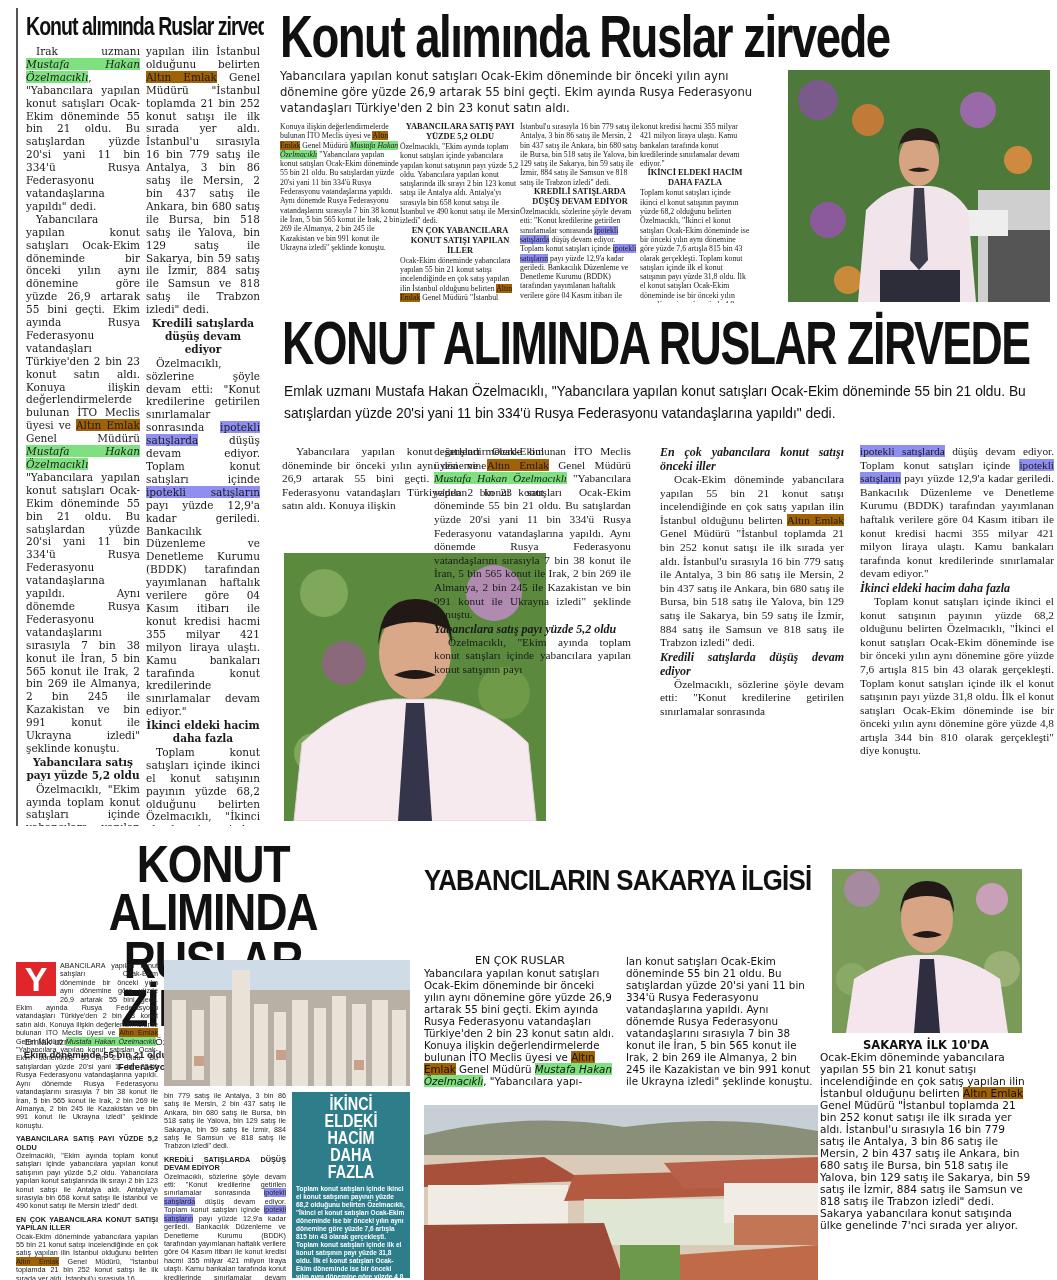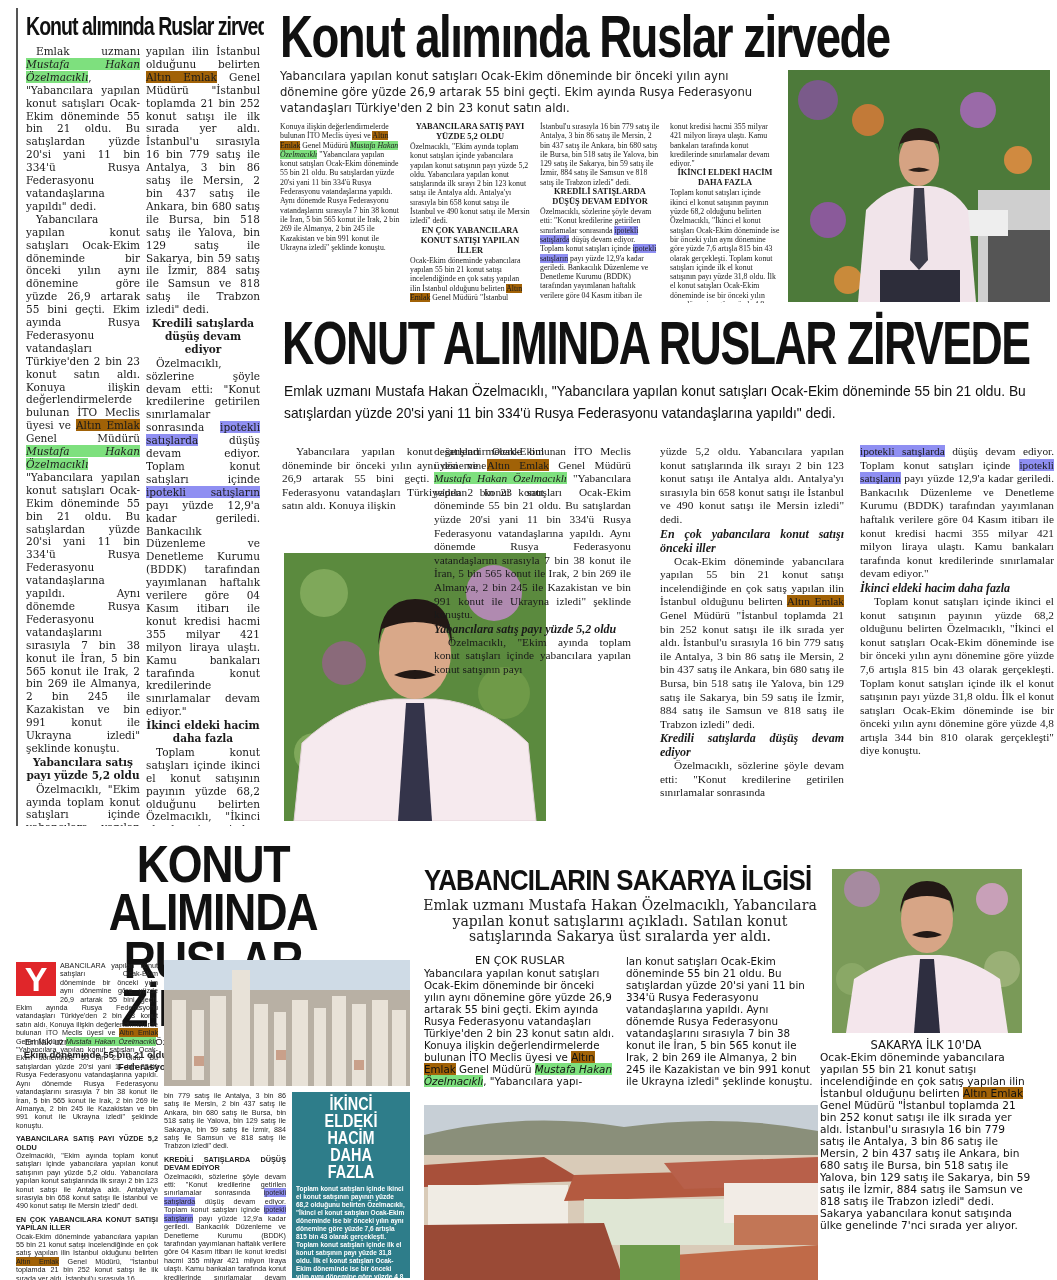--- a/index.html
+++ b/index.html
@@ -16,21 +16,21 @@
   #clip1 .title { font-family: "Liberation Sans", sans-serif; font-weight: 700; font-size: 25px; letter-spacing: -1.2px; transform: scaleX(0.78); transform-origin: left; white-space: nowrap; margin: 4px 0 4px 8px; color: #111; }
   #clip1 .cols { display: flex; gap: 6px; padding: 0 4px 0 8px; }
   #clip1 .col { width: 115px; font-size: 10.5px; line-height: 12.9px; text-align: justify; hyphens: manual; }
   #clip1 .sub { font-weight: 700; text-align: center; font-size: 10.5px; margin: 1px 0; }
   #clip1 p { text-indent: 10px; }
 
   
   #clip2 { left: 280px; top: 8px; width: 772px; height: 295px; }
   #clip2 .title { font-family: "Liberation Sans", sans-serif; font-weight: 700; font-size: 60px; letter-spacing: -2px; white-space: nowrap; transform: scaleX(0.76); transform-origin: left; line-height: 58px; color: #111; }
   #clip2 .deck { font-family: "DejaVu Sans", sans-serif; font-size: 11.6px; line-height: 16px; margin-top: 2px; width: 500px; color: #222; }
-  #clip2 .body { display: flex; gap: 10px; margin-top: 6px; }
+  #clip2 .body { display: flex; margin-top: 6px; }
   #clip2 .col { width: 120px; font-size: 7.8px; line-height: 9.3px; font-family: "Liberation Serif", serif; }
   #clip2 .sub { font-weight: 700; text-align: center; font-size: 8.4px; line-height: 10px; }
   #clip2 .photo { position: absolute; left: 508px; top: 62px; width: 262px; height: 232px; }
 
   
   #clip3 { left: 270px; top: 310px; width: 787px; height: 520px; }
   #clip3 .title { font-family: "Liberation Sans", sans-serif; font-weight: 700; font-size: 62px; letter-spacing: -2px; white-space: nowrap; transform: scaleX(0.72); transform-origin: left; margin-left: 12px; line-height: 66px; color: #111; }
   #clip3 .deck { font-family: "Liberation Sans", sans-serif; font-size: 15px; line-height: 22px; margin: 4px 8px 0 14px; transform: scaleX(0.92); transform-origin: left; width: 830px; color: #111; }
   #clip3 .body { position: absolute; left: 12px; top: 135px; width: 775px; height: 385px; }
   #clip3 .col { position: absolute; top: 0; font-family: "Liberation Serif", serif; font-size: 11.3px; line-height: 13.6px; text-align: justify; }
@@ -53,32 +53,32 @@
 
   
   #clip5 { left: 420px; top: 846px; width: 637px; height: 434px; margin-top: 17px; }
   #clip5 .title { font-family: "Liberation Sans", sans-serif; font-weight: 700; font-size: 30px; letter-spacing: -0.8px; white-space: nowrap; transform: scaleX(0.86); transform-origin: left; margin-left: 4px; color: #111; }
   #clip5 .deck { font-family: "DejaVu Serif", serif; font-size: 14px; line-height: 15.5px; text-align: center; width: 400px; margin-top: 1px; color: #222; }
   #clip5 .col { position: absolute; font-family: "DejaVu Sans", sans-serif; font-size: 10.3px; line-height: 12px; color: #111; }
   #clip5 .sub { font-weight: 400; text-align: center; font-size: 11px; }
   #clip5 .photo-house { position: absolute; left: 4px; top: 242px; width: 394px; height: 176px; }
   #clip5 .photo-man { position: absolute; left: 412px; top: 6px; width: 190px; height: 164px; }
   #clip5 .side { position: absolute; left: 400px; top: 176px; width: 212px; font-family: "DejaVu Sans", sans-serif; font-size: 10.6px; line-height: 12px; color: #111; }
-  #clip5 .side .sub { font-weight: 400; text-align: center; font-size: 11.5px; }
+  #clip5 .side .sub { font-weight: 700; text-align: center; font-size: 11.5px; }
 
   svg { display: block; }
 </style>
 </head>
 <body>
 
 <div class="clip" id="clip1">
   <div class="title">Konut alımında Ruslar zirvede</div>
   <div class="cols">
     <div class="col">
-        <p><span>Emlak uzmanı </span><span class="hl-green">Mustafa Hakan Özelmacıklı</span><span>, "Yabancılara yapılan konut satışları Ocak-Ekim döneminde 55 bin 21 oldu. Bu satışlardan yüzde 20'si yani 11 bin 334'ü Rusya Federasyonu vatandaşlarına yapıldı" dedi.</span></p>
+        <p><span>Irak uzmanı </span><span class="hl-green">Mustafa Hakan Özelmacıklı</span><span>, "Yabancılara yapılan konut satışları Ocak-Ekim döneminde 55 bin 21 oldu. Bu satışlardan yüzde 20'si yani 11 bin 334'ü Rusya Federasyonu vatandaşlarına yapıldı" dedi.</span></p>
         <p><span>Yabancılara yapılan konut satışları Ocak-Ekim döneminde bir önceki yılın aynı dönemine göre yüzde 26,9 artarak 55 bini geçti. Ekim ayında Rusya Federasyonu vatandaşları Türkiye'den 2 bin 23 konut satın aldı. Konuya ilişkin değerlendirmelerde bulunan İTO Meclis üyesi ve </span><span class="hl-red">Altın Emlak</span><span> Genel Müdürü </span><span class="hl-green">Mustafa Hakan Özelmacıklı</span><span> "Yabancılara yapılan konut satışları Ocak-Ekim döneminde 55 bin 21 oldu. Bu satışlardan yüzde 20'si yani 11 bin 334'ü Rusya Federasyonu vatandaşlarına yapıldı. Aynı dönemde Rusya Federasyonu vatandaşlarını sırasıyla 7 bin 38 konut ile İran, 5 bin 565 konut ile Irak, 2 bin 269 ile Almanya, 2 bin 245 ile Kazakistan ve bin 991 konut ile Ukrayna izledi" şeklinde konuştu.</span></p>
         <div class="sub">Yabancılara satış payı yüzde 5,2 oldu</div>
         <p><span>Özelmacıklı, "Ekim ayında toplam konut satışları içinde yabancılara yapılan konut satışının payı yüzde 5,2 oldu. Yabancılara yapılan konut satışlarında ilk sırayı 2 bin 123 konut satışı ile Antalya aldı. Antalya'yı sırasıyla bin 658 konut satışı ile İstanbul ve 490 konut satışı ile Mersin izledi" dedi.</span></p>
       </div>
     <div class="col">
         <p style="text-indent: 0px;"><span>yapılan ilin İstanbul olduğunu belirten </span><span class="hl-red">Altın Emlak</span><span> Genel Müdürü "İstanbul toplamda 21 bin 252 konut satışı ile ilk sırada yer aldı. İstanbul'u sırasıyla 16 bin 779 satış ile Antalya, 3 bin 86 satış ile Mersin, 2 bin 437 satış ile Ankara, bin 680 satış ile Bursa, bin 518 satış ile Yalova, bin 129 satış ile Sakarya, bin 59 satış ile İzmir, 884 satış ile Samsun ve 818 satış ile Trabzon izledi" dedi.</span></p>
         <div class="sub">Kredili satışlarda düşüş devam ediyor</div>
         <p><span>Özelmacıklı, sözlerine şöyle devam etti: "Konut kredilerine getirilen sınırlamalar sonrasında </span><span class="hl-blue">ipotekli satışlarda</span><span> düşüş devam ediyor. Toplam konut satışları içinde </span><span class="hl-blue">ipotekli satışların</span><span> payı yüzde 12,9'a kadar geriledi. Bankacılık Düzenleme ve Denetleme Kurumu (BDDK) tarafından yayımlanan haftalık verilere göre 04 Kasım itibarı ile konut kredisi hacmi 355 milyar 421 milyon liraya ulaştı. Kamu bankaları tarafında konut kredilerinde sınırlamalar devam ediyor."</span></p>
         <div class="sub">İkinci eldeki hacim daha fazla</div>
         <p><span>Toplam konut satışları içinde ikinci el konut satışının payının yüzde 68,2 olduğunu belirten Özelmacıklı, "İkinci el konut satışları Ocak-Ekim döneminde ise bir önceki yılın aynı dönemine göre yüzde 7,6 artışla 815 bin 43 olarak gerçekleşti. Toplam konut satışları içinde ilk el konut satışının payı yüzde 31,8 oldu. İlk el konut satışları Ocak-Ekim döneminde ise bir önceki yılın aynı dönemine göre yüzde 4,8 artışla 344 bin 810 olarak gerçekleşti" diye konuştu.</span></p>
@@ -153,21 +153,20 @@
         <path d="M94 92 Q96 46 131 46 Q168 46 168 92 L164 76 Q131 62 98 76 Z" fill="#221815"></path>
         <path d="M110 122 Q131 112 152 122 Q131 130 110 122 Z" fill="#221815"></path>
       </svg>
     </div>
     <div class="col" style="left:152px;width:197px;top:0">
         <p style="text-indent: 0px;"><span>değerlendirmelerde bulunan İTO Meclis üyesi ve </span><span class="hl-red">Altın Emlak</span><span> Genel Müdürü </span><span class="hl-green">Mustafa Hakan Özelmacıklı</span><span> "Yabancılara yapılan konut satışları Ocak-Ekim döneminde 55 bin 21 oldu. Bu satışlardan yüzde 20'si yani 11 bin 334'ü Rusya Federasyonu vatandaşlarına yapıldı. Aynı dönemde Rusya Federasyonu vatandaşlarını sırasıyla 7 bin 38 konut ile İran, 5 bin 565 konut ile Irak, 2 bin 269 ile Almanya, 2 bin 245 ile Kazakistan ve bin 991 konut ile Ukrayna izledi" şeklinde konuştu.</span></p>
         <div class="sub">Yabancılara satış payı yüzde 5,2 oldu</div>
         <p><span>Özelmacıklı, "Ekim ayında toplam konut satışları içinde yabancılara yapılan konut satışının payı</span></p>
       </div>
     <div class="col" style="left:378px;width:184px">
-        <p style="text-indent: 0px;"><span>yüzde 5,2 oldu. Yabancılara yapılan konut satışlarında ilk sırayı 2 bin 123 konut satışı ile Antalya aldı. Antalya'yı sırasıyla bin 658 konut satışı ile İstanbul ve 490 konut satışı ile Mersin izledi" dedi.</span></p>
         <div class="sub">En çok yabancılara konut satışı önceki iller</div>
         <p><span>Ocak-Ekim döneminde yabancılara yapılan 55 bin 21 konut satışı incelendiğinde en çok satış yapılan ilin İstanbul olduğunu belirten </span><span class="hl-red">Altın Emlak</span><span> Genel Müdürü "İstanbul toplamda 21 bin 252 konut satışı ile ilk sırada yer aldı. İstanbul'u sırasıyla 16 bin 779 satış ile Antalya, 3 bin 86 satış ile Mersin, 2 bin 437 satış ile Ankara, bin 680 satış ile Bursa, bin 518 satış ile Yalova, bin 129 satış ile Sakarya, bin 59 satış ile İzmir, 884 satış ile Samsun ve 818 satış ile Trabzon izledi" dedi.</span></p>
         <div class="sub">Kredili satışlarda düşüş devam ediyor</div>
         <p><span>Özelmacıklı, sözlerine şöyle devam etti: "Konut kredilerine getirilen sınırlamalar sonrasında</span></p>
       </div>
     <div class="col" style="left:578px;width:194px">
         <p style="text-indent: 0px;"><span class="hl-blue">ipotekli satışlarda</span><span> düşüş devam ediyor. Toplam konut satışları içinde </span><span class="hl-blue">ipotekli satışların</span><span> payı yüzde 12,9'a kadar geriledi. Bankacılık Düzenleme ve Denetleme Kurumu (BDDK) tarafından yayımlanan haftalık verilere göre 04 Kasım itibarı ile konut kredisi hacmi 355 milyar 421 milyon liraya ulaştı. Kamu bankaları tarafında konut kredilerinde sınırlamalar devam ediyor."</span></p>
         <div class="sub">İkinci eldeki hacim daha fazla</div>
         <p><span>Toplam konut satışları içinde ikinci el konut satışının payının yüzde 68,2 olduğunu belirten Özelmacıklı, "İkinci el konut satışları Ocak-Ekim döneminde ise bir önceki yılın aynı dönemine göre yüzde 7,6 artışla 815 bin 43 olarak gerçekleşti. Toplam konut satışları içinde ilk el konut satışının payı yüzde 31,8 oldu. İlk el konut satışları Ocak-Ekim döneminde ise bir önceki yılın aynı dönemine göre yüzde 4,8 artışla 344 bin 810 olarak gerçekleşti" diye konuştu.</span></p>
       </div>
@@ -221,21 +220,20 @@
       <p style="text-indent: 0px;"><span>Özelmacıklı, sözlerine şöyle devam etti: "Konut kredilerine getirilen sınırlamalar sonrasında </span><span class="hl-blue">ipotekli satışlarda</span><span> düşüş devam ediyor. Toplam konut satışları içinde </span><span class="hl-blue">ipotekli satışların</span><span> payı yüzde 12,9'a kadar geriledi. Bankacılık Düzenleme ve Denetleme Kurumu (BDDK) tarafından yayımlanan haftalık verilere göre 04 Kasım itibarı ile konut kredisi hacmi 355 milyar 421 milyon liraya ulaştı. Kamu bankaları tarafında konut kredilerinde sınırlamalar devam ediyor."</span></p>
     </div>
   <div class="teal">
     <div class="t">İKİNCİ ELDEKİ HACİM DAHA FAZLA</div>
     <div class="b">Toplam konut satışları içinde ikinci el konut satışının payının yüzde 68,2 olduğunu belirten Özelmacıklı, "İkinci el konut satışları Ocak-Ekim döneminde ise bir önceki yılın aynı dönemine göre yüzde 7,6 artışla 815 bin 43 olarak gerçekleşti. Toplam konut satışları içinde ilk el konut satışının payı yüzde 31,8 oldu. İlk el konut satışları Ocak-Ekim döneminde ise bir önceki yılın aynı dönemine göre yüzde 4,8 artışla 344 bin 810 olarak gerçekleşti" diye konuştu. ÷İHA</div>
   </div>
 </div>
 
 <div class="clip" id="clip5">
   <div class="title">YABANCILARIN SAKARYA İLGİSİ</div>
-  <div class="deck">Emlak uzmanı Mustafa Hakan Özelmacıklı, Yabancılara yapılan konut satışlarını açıkladı. Satılan konut satışlarında Sakarya üst sıralarda yer aldı.</div>
   <div class="col" style="left:4px;top:92px;width:192px">
       <div class="sub">EN ÇOK RUSLAR</div>
       <p style="text-indent: 0px;"><span>Yabancılara yapılan konut satışları Ocak-Ekim döneminde bir önceki yılın aynı dönemine göre yüzde 26,9 artarak 55 bini geçti. Ekim ayında Rusya Federasyonu vatandaşları Türkiye'den 2 bin 23 konut satın aldı. Konuya ilişkin değerlendirmelerde bulunan İTO Meclis üyesi ve </span><span class="hl-red">Altın Emlak</span><span> Genel Müdürü </span><span class="hl-green">Mustafa Hakan Özelmacıklı</span><span>, "Yabancılara yapı-</span></p>
     </div>
   <div class="col" style="left:206px;top:92px;width:192px">
       <p style="text-indent: 0px;"><span>lan konut satışları Ocak-Ekim döneminde 55 bin 21 oldu. Bu satışlardan yüzde 20'si yani 11 bin 334'ü Rusya Federasyonu vatandaşlarına yapıldı. Aynı dönemde Rusya Federasyonu vatandaşlarını sırasıyla 7 bin 38 konut ile İran, 5 bin 565 konut ile Irak, 2 bin 269 ile Almanya, 2 bin 245 ile Kazakistan ve bin 991 konut ile Ukrayna izledi" şeklinde konuştu.</span></p>
     </div>
   <div class="photo-house">
     <svg width="394" height="176" viewBox="0 0 394 176">
       <rect width="394" height="176" fill="#c7cfd6"></rect>

